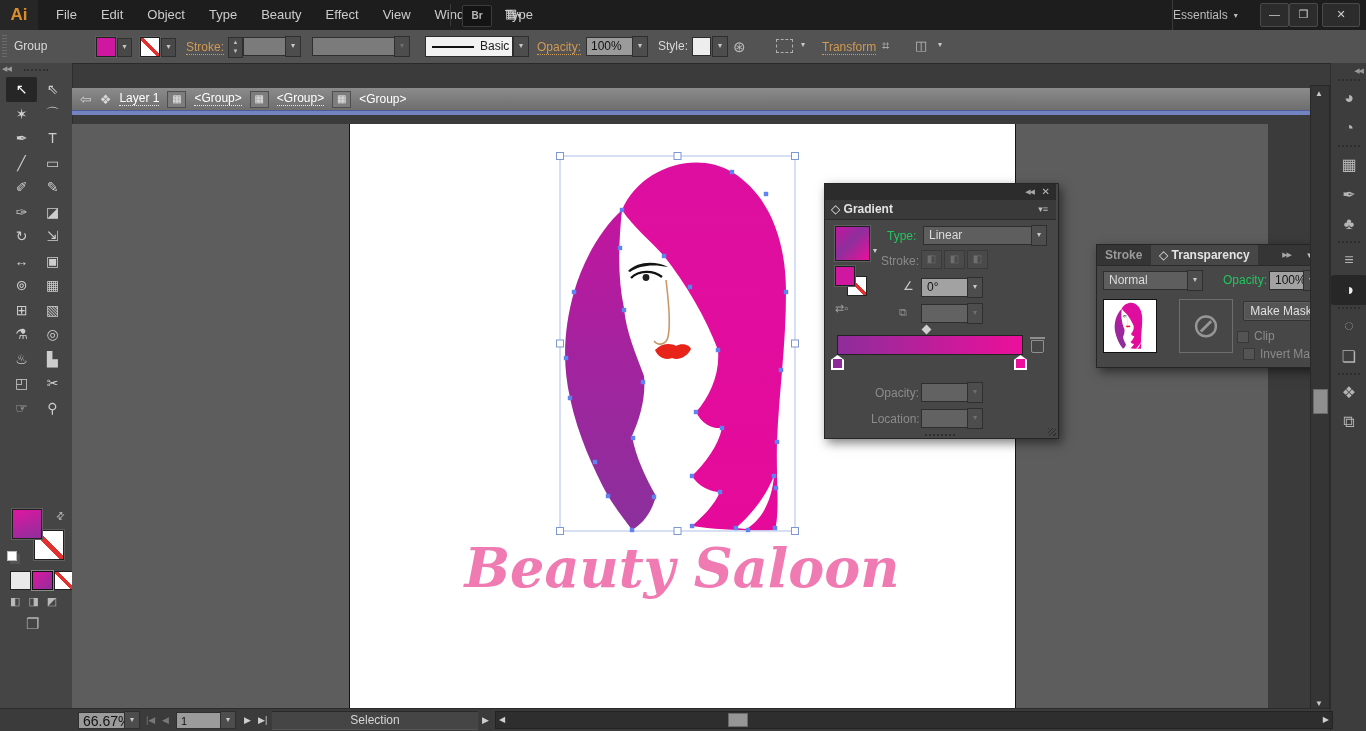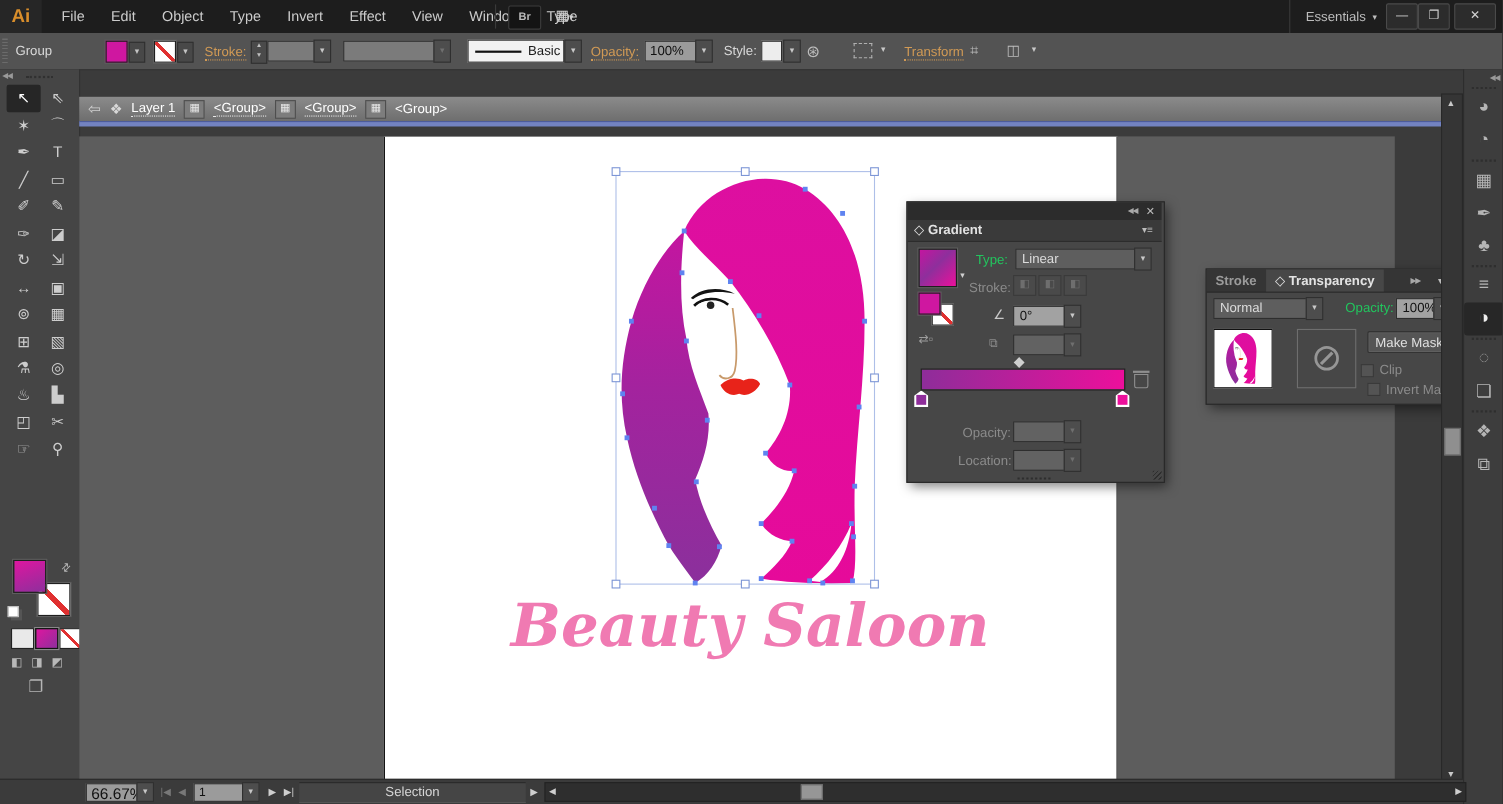--- a/index.html
+++ b/index.html
@@ -11,21 +11,21 @@
   #menubar{left:0;top:0;width:1366px;height:30px;background:#1d1d1d;color:#c9c9c9;}
   #ai-logo{left:0;top:0;width:38px;height:30px;background:#262626;color:#d98e2b;
            font-weight:bold;font-size:17px;text-align:center;line-height:30px;}
   #menu-items{left:44px;top:0;height:30px;display:flex;align-items:center;}
   .menu-item{padding:0 12px;font-size:13px;color:#cccccc;line-height:30px;cursor:default;}
   .mb-sep{width:1px;height:22px;background:#3a3a3a;}
   #br-btn{left:462px;top:5px;width:28px;height:20px;background:#141414;border:1px solid #3c3c3c;
           color:#b9b9b9;font-size:10px;font-weight:bold;text-align:center;line-height:20px;border-radius:2px;}
   #arrange-btn{left:505px;top:6px;width:30px;height:18px;color:#cfcfcf;font-size:13px;}
   #workspace{left:1172px;top:0;height:30px;display:flex;align-items:center;gap:6px;
-             font-size:12px;color:#bdbdbd;border-left:1px solid #3a3a3a;padding-left:14px;}
+             font-size:12px;color:#bdbdbd;border-left:1px solid #3a3a3a;}
   .winbtn{top:3px;height:22px;background:#2c2c2c;border:1px solid #4a4a4a;color:#cfcfcf;
           text-align:center;line-height:21px;font-size:11px;border-radius:2px;}
   
   #controlbar{left:0;top:30px;width:1366px;height:33px;background:#535353;border-bottom:1px solid #2a2a2a;}
   .grip-v{left:2px;top:5px;width:5px;height:23px;
           background:repeating-linear-gradient(to bottom,#6b6b6b 0 1px,transparent 1px 3px);}
   .cb-label{font-size:12px;color:#d9d9d9;line-height:33px;}
   .cb-link{font-size:12px;color:#d19a55;border-bottom:1px dotted #d19a55;line-height:14px;}
   .swatch-dd{width:13px;height:17px;background:#484848;border:1px solid #303030;color:#c4c4c4;
              font-size:8px;text-align:center;line-height:16px;}
@@ -105,21 +105,21 @@
 
 <div id="app">
 
   <div id="menubar" class="abs">
     <div id="ai-logo" class="abs">Ai</div>
     <div id="menu-items" class="abs">
         <div class="menu-item">File</div>
         <div class="menu-item">Edit</div>
         <div class="menu-item">Object</div>
         <div class="menu-item">Type</div>
-        <div class="menu-item">Invert</div>
+        <div class="menu-item">Beauty</div>
         <div class="menu-item">Effect</div>
         <div class="menu-item">View</div>
         <div class="menu-item">Window</div>
         <div class="menu-item">Type</div>
       </div>
     <div class="abs mb-sep" style="left:450px;top:4px;"></div>
     <div id="br-btn" class="abs">Br</div>
     <div id="arrange-btn" class="abs">▦<span style="font-size:8px;">▾</span></div>
     <div id="workspace" class="abs">
       <span>Essentials</span>

